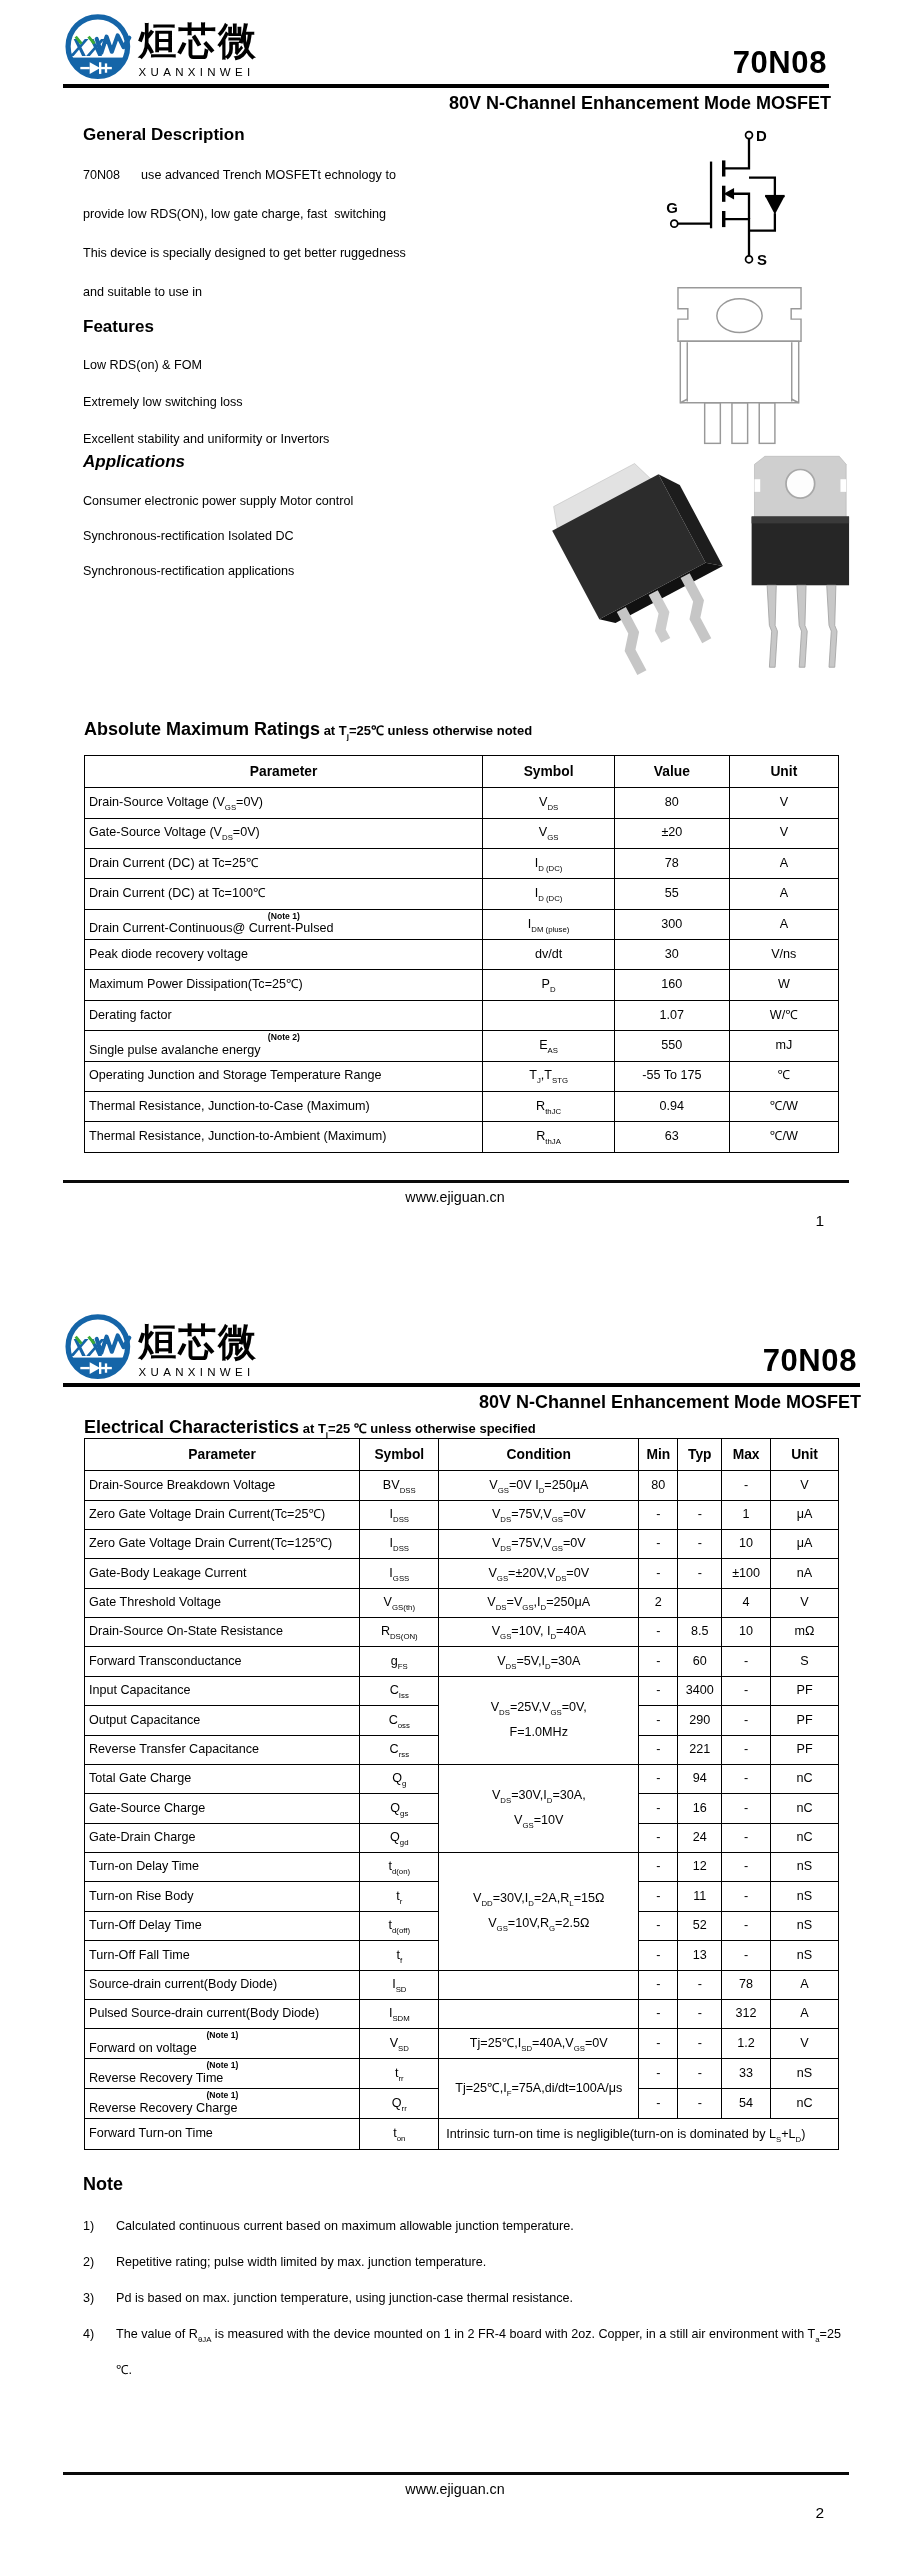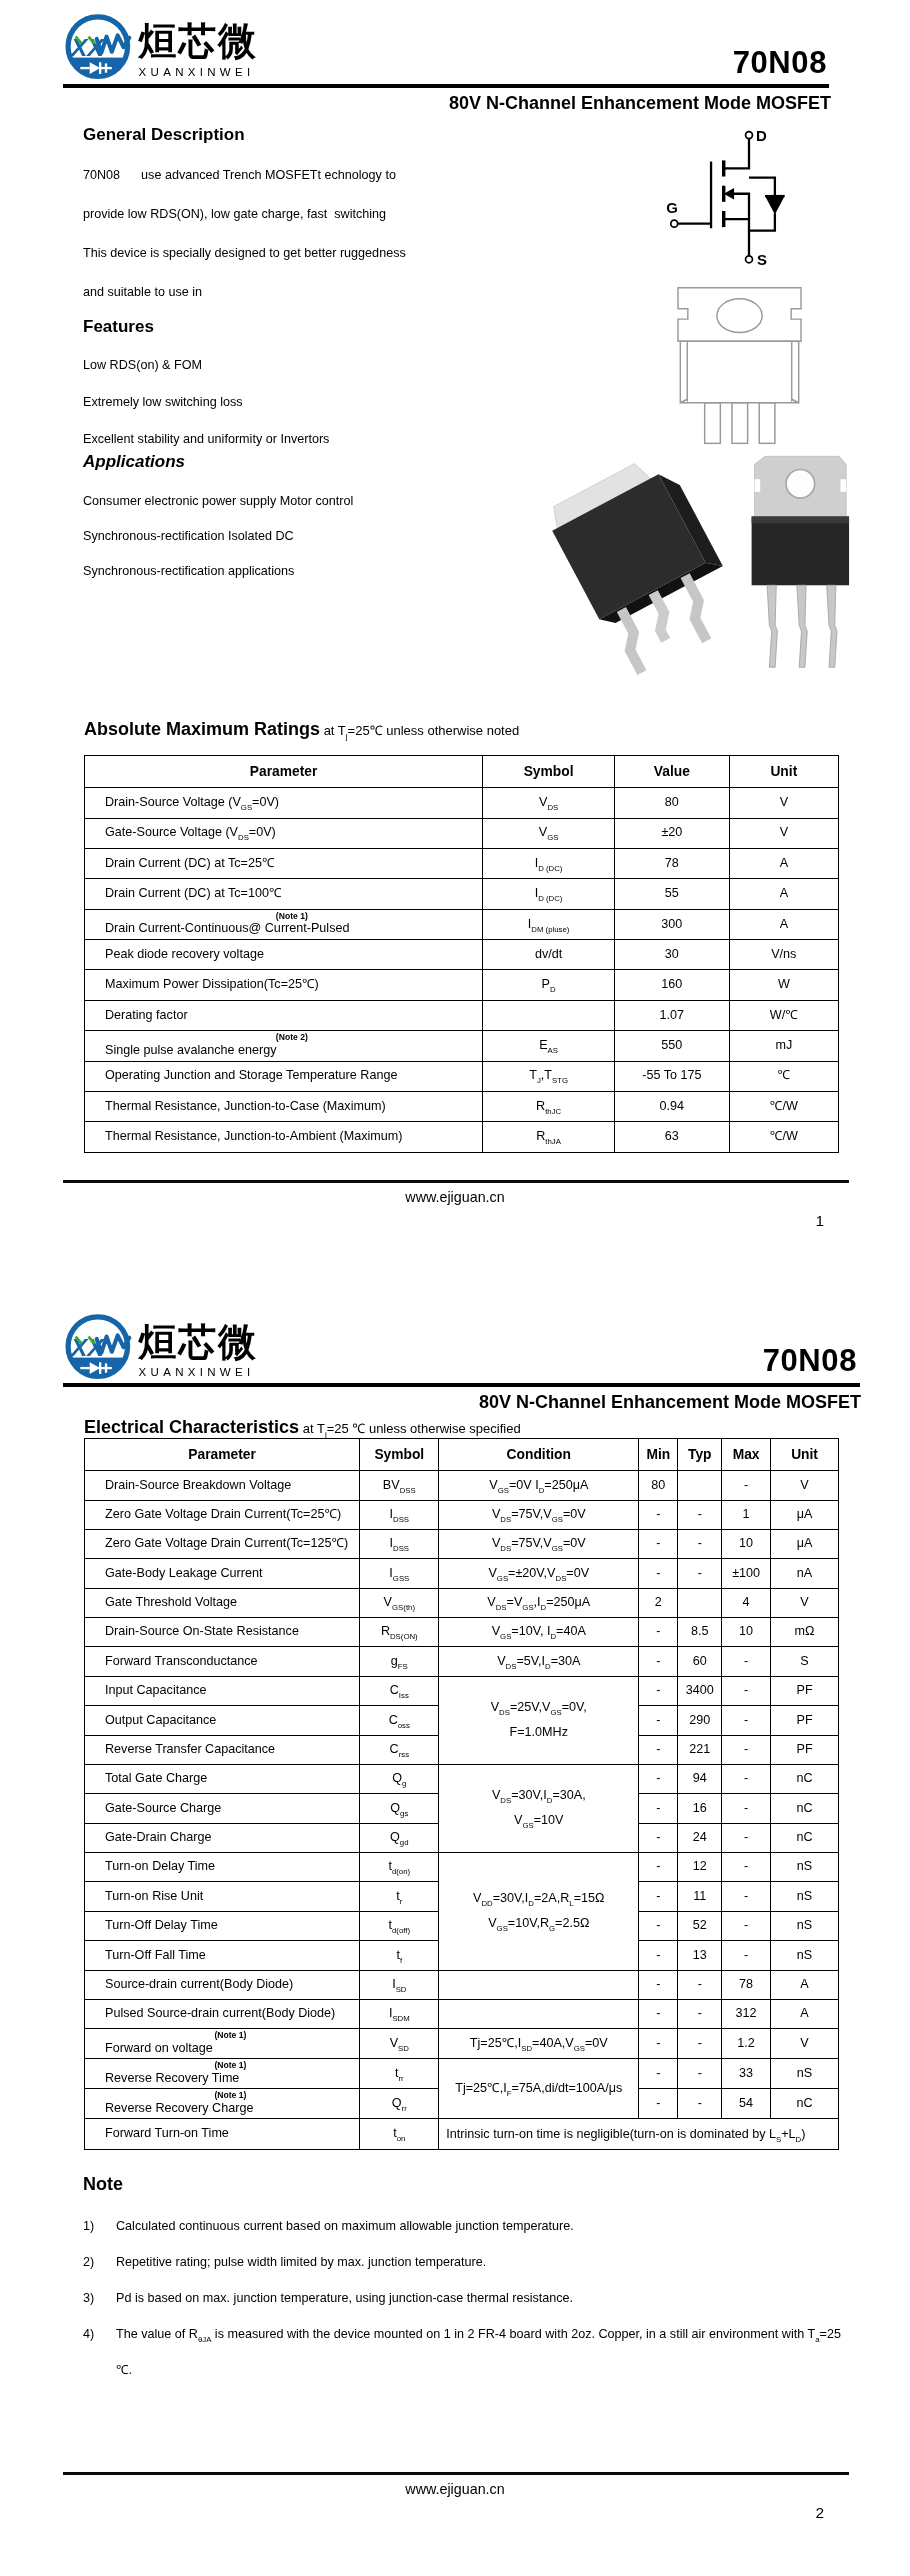--- a/index.html
+++ b/index.html
@@ -36,29 +36,29 @@
   
   .fig{position:absolute;}
   #fig-symbol{left:657px;top:127px;}
   #fig-outline{left:672px;top:282px;}
   #fig-photos{left:545px;top:446px;}
   
   .tbl-sec{position:absolute;left:84px;}
   #abs{top:719px;}
   #elec{top:129px;}
   .tbl-title{font-size:18px;font-weight:bold;margin:0 0 0 0;}
-  .tbl-title .suffix{font-size:13px;font-weight:normal;}
+  .tbl-title .suffix{font-size:13px;font-weight:bold;}
   #abs .tbl-title{margin-bottom:15px;}
   #elec .tbl-title{margin-bottom:0;}
   table.dtable{border-collapse:collapse;table-layout:fixed;width:755px;border:1.7px solid #000;}
   .dtable th{border:1.1px solid #000;font-size:13.8px;font-weight:bold;height:29px;padding:1.1px 2.3px;}
   .dtable td{border:1.1px solid #000;font-size:12.6px;text-align:center;vertical-align:middle;padding:1.7px 3.4px;}
   #t1 td{height:26px;}
   #t2 td{height:25px;}
-  td.p{text-align:left;padding-left:20px;}
+  td.p{text-align:left;padding-left:4px;}
   .cell-note{display:block;text-align:center;font-size:8.6px;font-weight:bold;line-height:1.15;}
   .cell-text{line-height:1.25;}
   td.cond .cell-text{display:block;margin:9.2px 0;}
   td.condleft{text-align:left;padding-left:6.9px;line-height:2.1;}
   sub{font-size:0.62em;line-height:0;}
   
   #note-sec{position:absolute;left:83px;top:886px;width:775px;}
   #note-sec h2{font-size:18px;font-weight:bold;margin:0 0 12.6px 0;}
   .note-item{display:flex;font-size:12.6px;}
   .note-no{width:33px;flex:none;line-height:36px;}
@@ -470,21 +470,21 @@
             <td class="cond" rowspan="4">
               <span class="cell-text">V<sub>DD</sub>=30V,I<sub>D</sub>=2A,R<sub>L</sub>=15Ω</span>
               <span class="cell-text">V<sub>GS</sub>=10V,R<sub>G</sub>=2.5Ω</span>
             </td>
             <td><span class="cell-text">-</span></td>
             <td><span class="cell-text">12</span></td>
             <td><span class="cell-text">-</span></td>
             <td><span class="cell-text">nS</span></td>
           </tr>
           <tr>
-            <td class="p"><span class="cell-text">Turn-on Rise Unit</span></td>
+            <td class="p"><span class="cell-text">Turn-on Rise Body</span></td>
             <td><span class="cell-text">t<sub>r</sub></span></td>
             <td><span class="cell-text">-</span></td>
             <td><span class="cell-text">11</span></td>
             <td><span class="cell-text">-</span></td>
             <td><span class="cell-text">nS</span></td>
           </tr>
           <tr>
             <td class="p"><span class="cell-text">Turn-Off Delay Time</span></td>
             <td><span class="cell-text">t<sub>d(off)</sub></span></td>
             <td><span class="cell-text">-</span></td>

